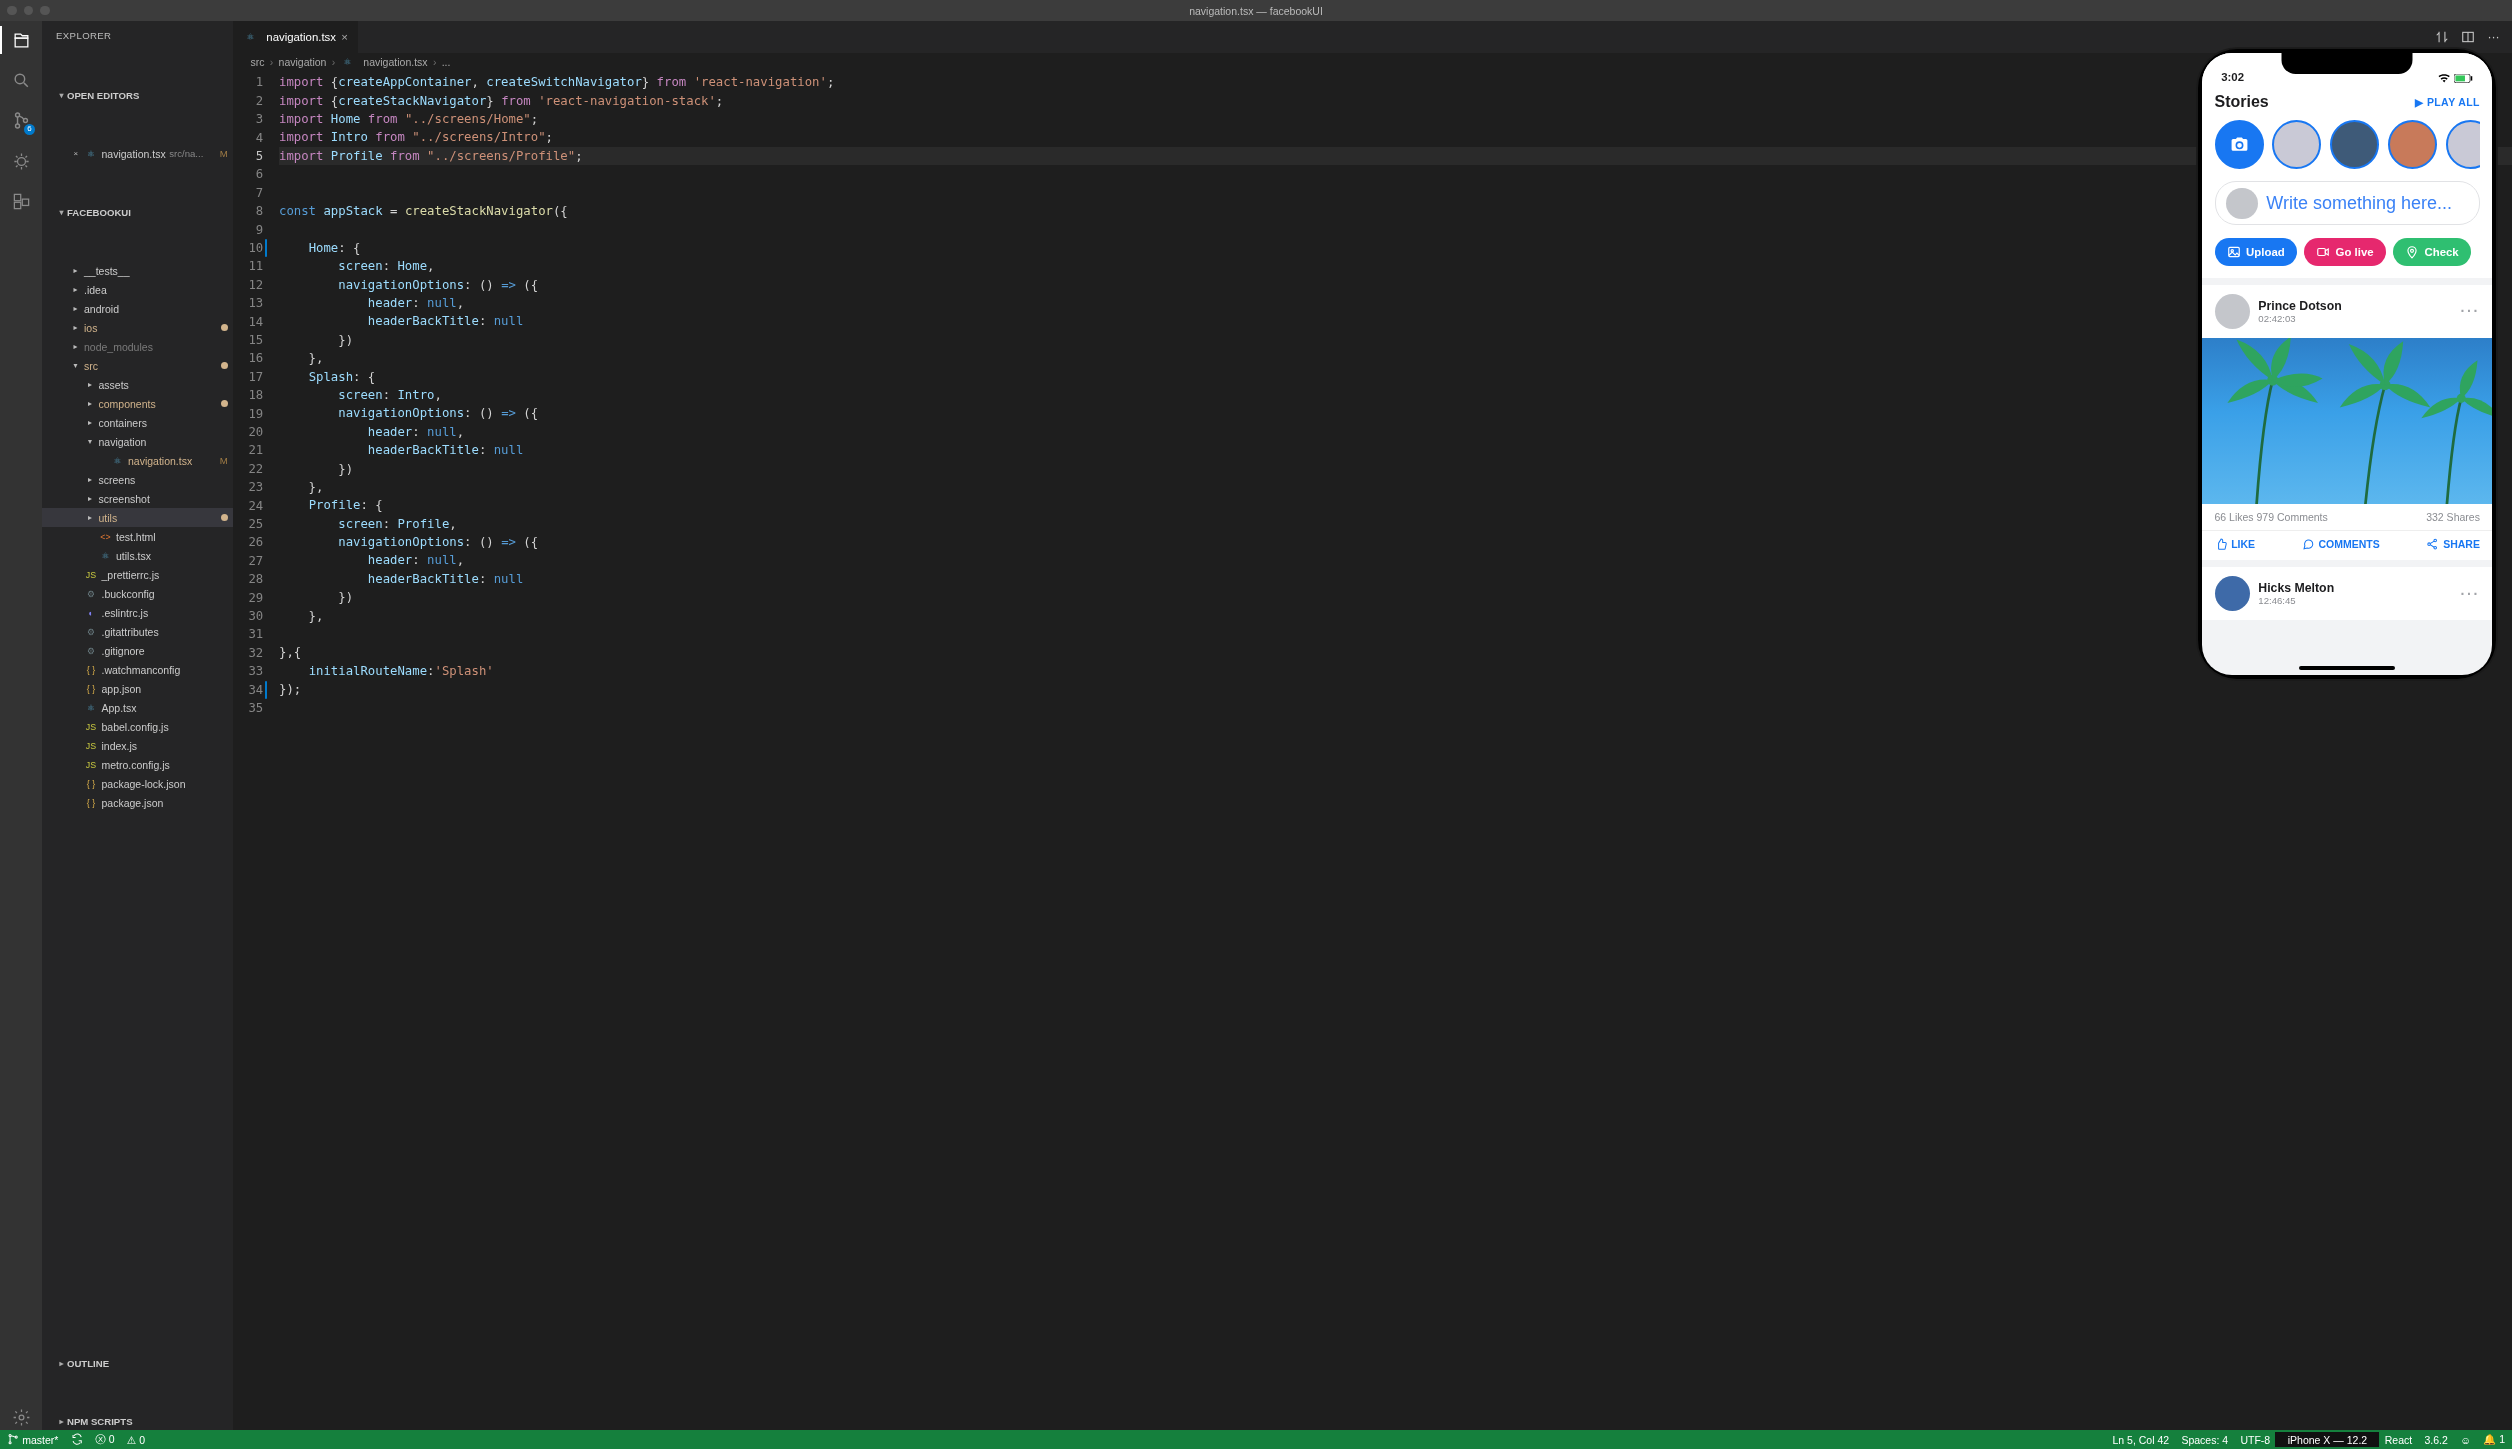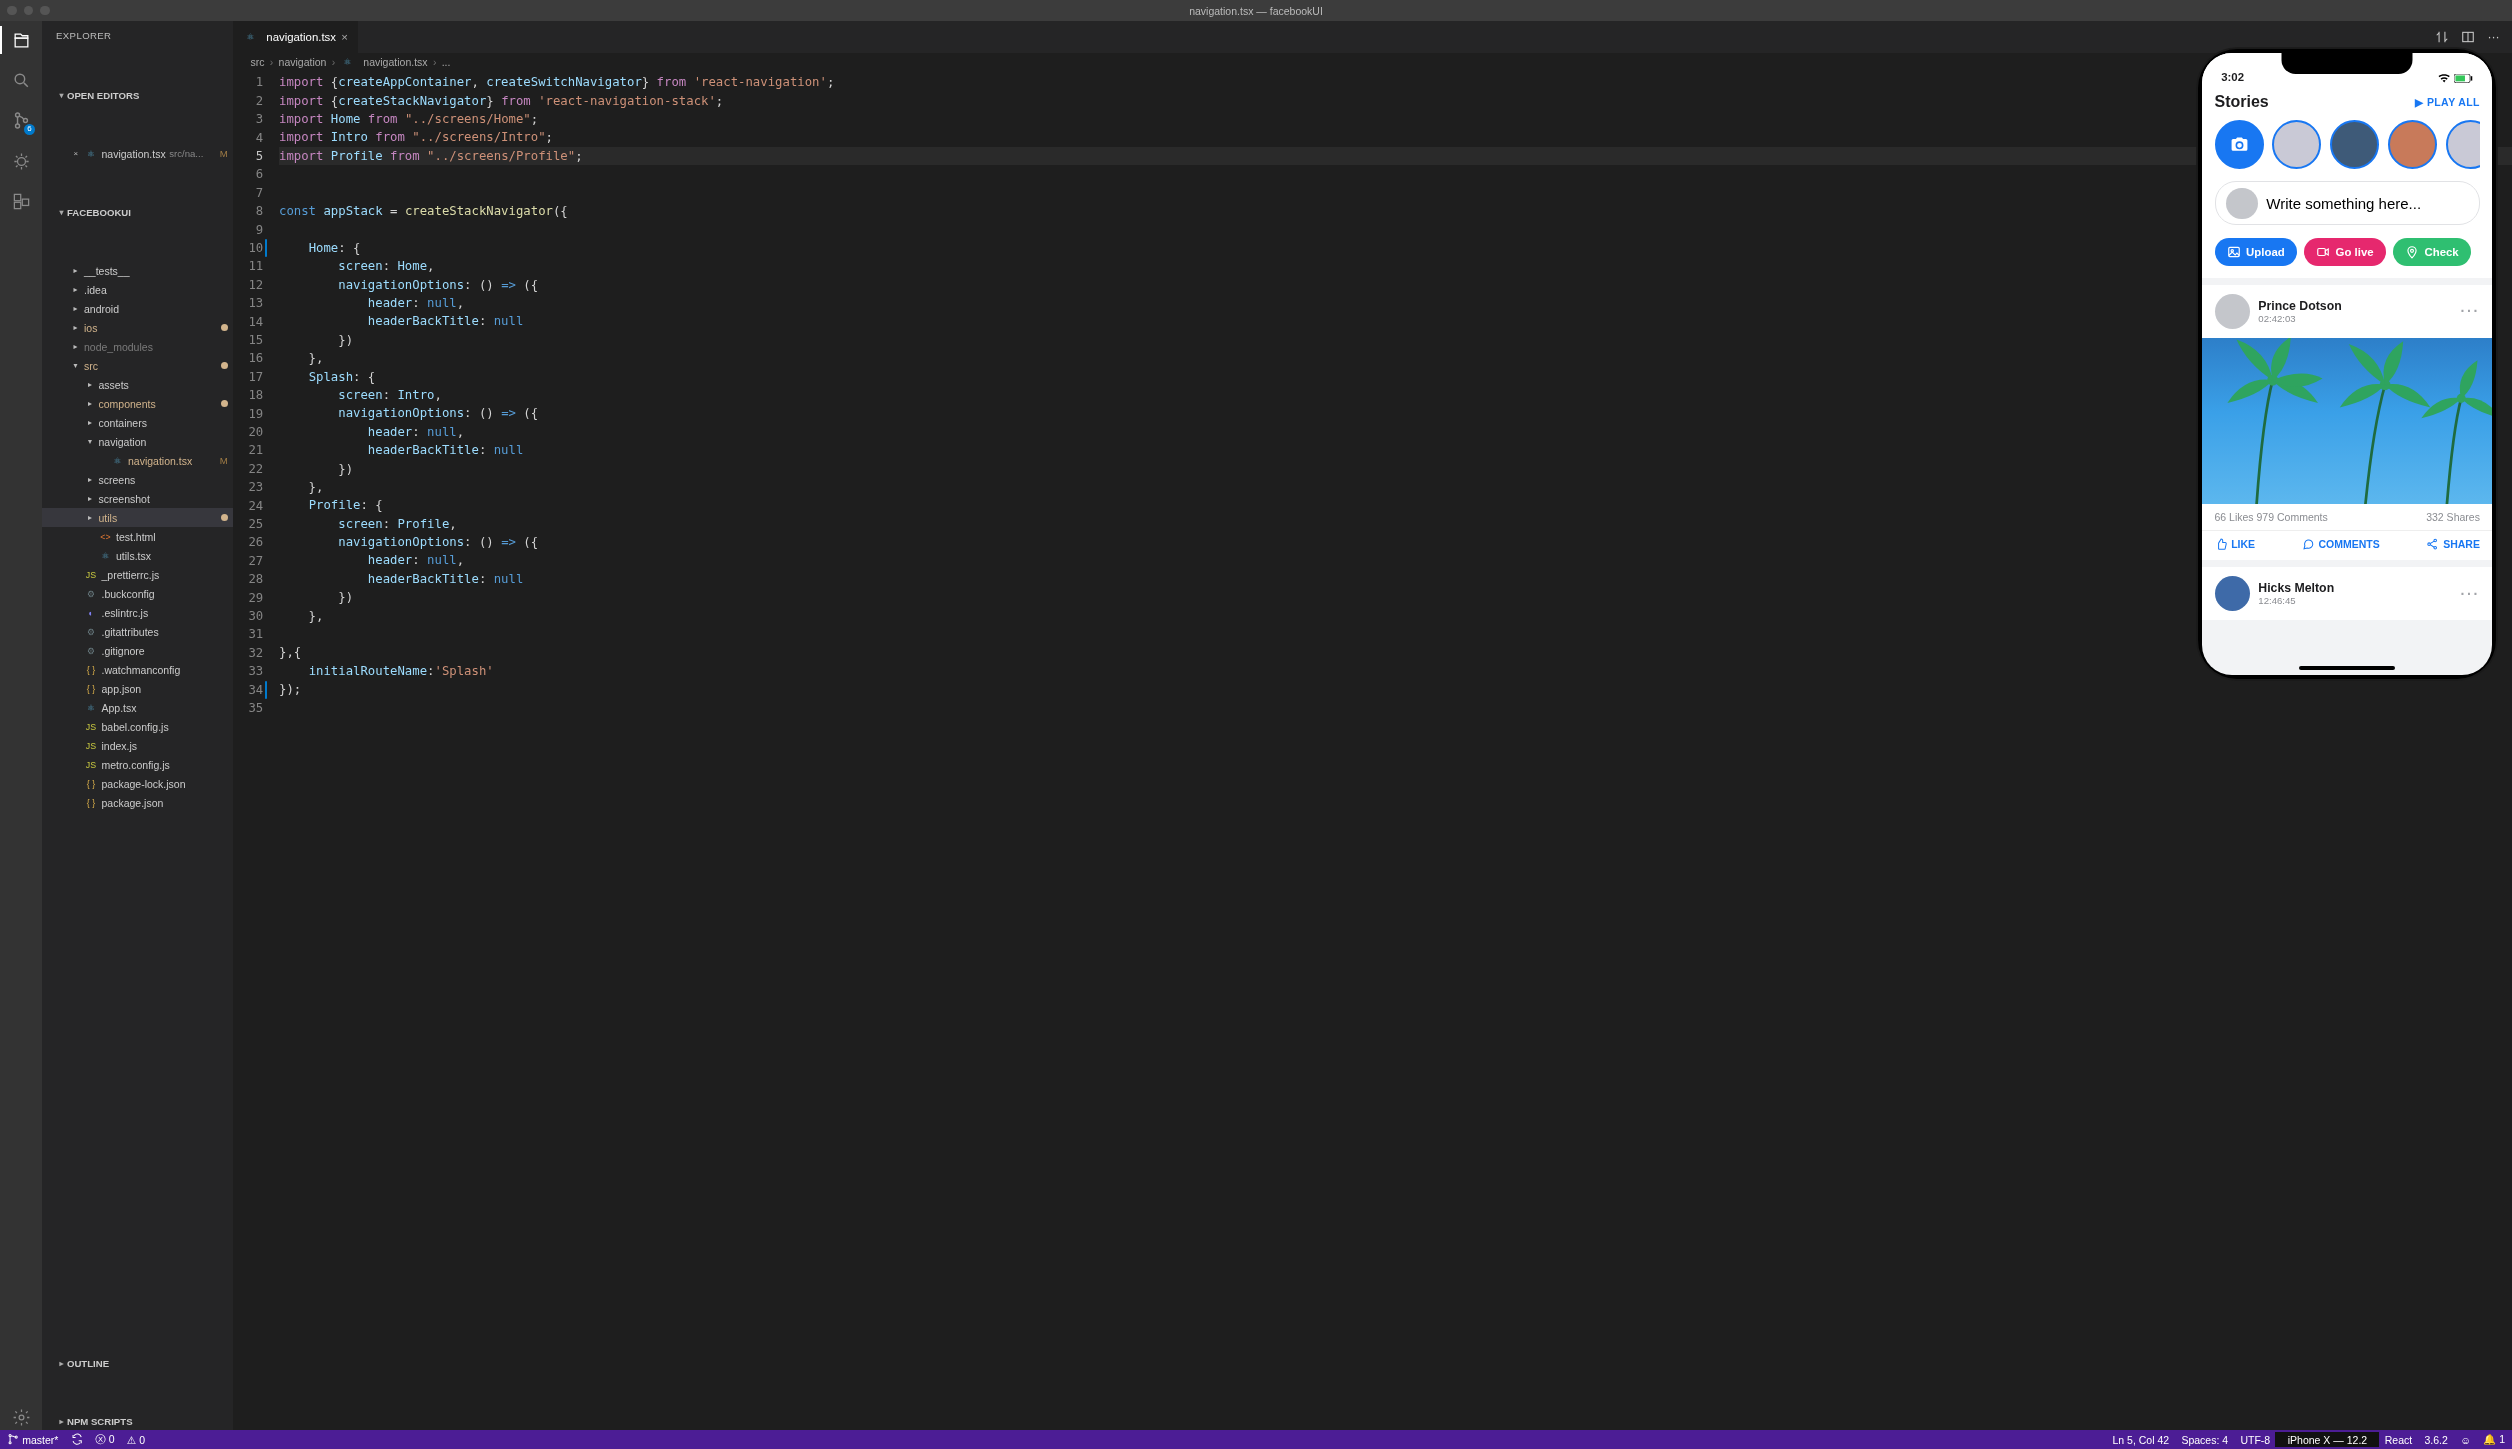--- a/index.html
+++ b/index.html
@@ -60,42 +60,42 @@
   .code > .cl { position:relative; z-index:1; display:block; height:18.4px; }
   .tok-keyword { color:#c586c0; }
   .tok-const { color:#569cd6; }
   .tok-string { color:#ce9178; }
   .tok-func { color:#dcdcaa; }
   .tok-var { color:#9cdcfe; }
   .tok-arrow { color:#569cd6; }
   .ind-mark { position:absolute; left:31.5px; width:2.6px; height:18.4px; background:#007acc; border-radius:0.9px; }
 
   
-  .statusbar { height:19px; background:#4c1d95; color:#fff; display:flex; align-items:center; font-size:10.5px; padding:0 7px; gap:12.3px; }
+  .statusbar { height:19px; background:#15803d; color:#fff; display:flex; align-items:center; font-size:10.5px; padding:0 7px; gap:12.3px; }
   .statusbar .right { margin-left:auto; display:flex; align-items:center; gap:12.3px; }
   .sim-label { background:#111; padding:1.8px 12.3px; font-weight:500; font-size:10.5px; margin:0 -7px 0 -7px; height:100%; display:flex; align-items:center; }
 
   
   .phone-frame { position:absolute; right:15.8px; top:28px; width:298px; height:630px; background:#000; border-radius:39px; padding:4px; box-shadow:0 0 0 1.8px #1a1a1a; }
   .phone-screen { width:100%; height:100%; background:#f2f3f5; border-radius:30px; overflow:hidden; position:relative; font-family:-apple-system, sans-serif; color:#1c1c1e; }
   .notch-bar { height:31.5px; background:#fff; display:flex; align-items:flex-end; justify-content:space-between; padding:0 19px 1.8px; font-size:11.4px; font-weight:600; }
   .notch { position:absolute; top:0; left:50%; transform:translateX(-50%); width:131px; height:21px; background:#000; border-bottom-left-radius:14px; border-bottom-right-radius:14px; }
   .status-icons { display:flex; gap:3.5px; align-items:center; }
   .stories-sec { background:#fff; padding:8.8px 12.3px 12.3px; }
   .stories-hdr { display:flex; align-items:center; justify-content:space-between; }
   .stories-hdr h3 { font-size:16px; font-weight:700; }
   .play-all { color:#1877f2; font-size:10.5px; font-weight:700; letter-spacing:0.4px; display:flex; align-items:center; gap:3.5px; }
   .stories-row { display:flex; gap:8.8px; margin-top:8.8px; overflow:hidden; }
   .story { width:49px; height:49px; border-radius:50%; border:2.6px solid #1877f2; display:flex; align-items:center; justify-content:center; flex-shrink:0; }
   .story.add { background:#1877f2; color:#fff; font-size:19px; }
   .story.img { background:#c9c9d6; }
   .story.cut { margin-right:-35px; }
   .compose { display:flex; align-items:center; gap:8.8px; border:0.9px solid #e1e2e5; border-radius:21px; padding:5.3px 10.5px; margin-top:12.3px; }
   .avatar-sm { width:31.5px; height:31.5px; border-radius:50%; background:#c4c6cb; }
-  .compose-ph { color:#000000; font-size:15px; }
+  .compose-ph { color:#3b82f6; font-size:18px; }
   .actions-row { display:flex; gap:7px; margin-top:12.3px; }
   .pill { flex:0 0 auto; display:flex; align-items:center; gap:5.3px; color:#fff; font-size:11.4px; font-weight:600; padding:7px 12.3px; border-radius:17.5px; }
   .pill.blue { background:#1877f2; }
   .pill.pink { background:#e6286e; }
   .pill.green { background:#2fbf71; }
   .feed { background:#fff; margin-top:7px; }
   .post-hdr { display:flex; align-items:center; gap:8.8px; padding:8.8px 12.3px; }
   .avatar-md { width:35px; height:35px; border-radius:50%; background:#c4c6cb; }
   .post-name { font-size:12.3px; font-weight:600; }
   .post-time { font-size:9.6px; color:#8a8c91; }

